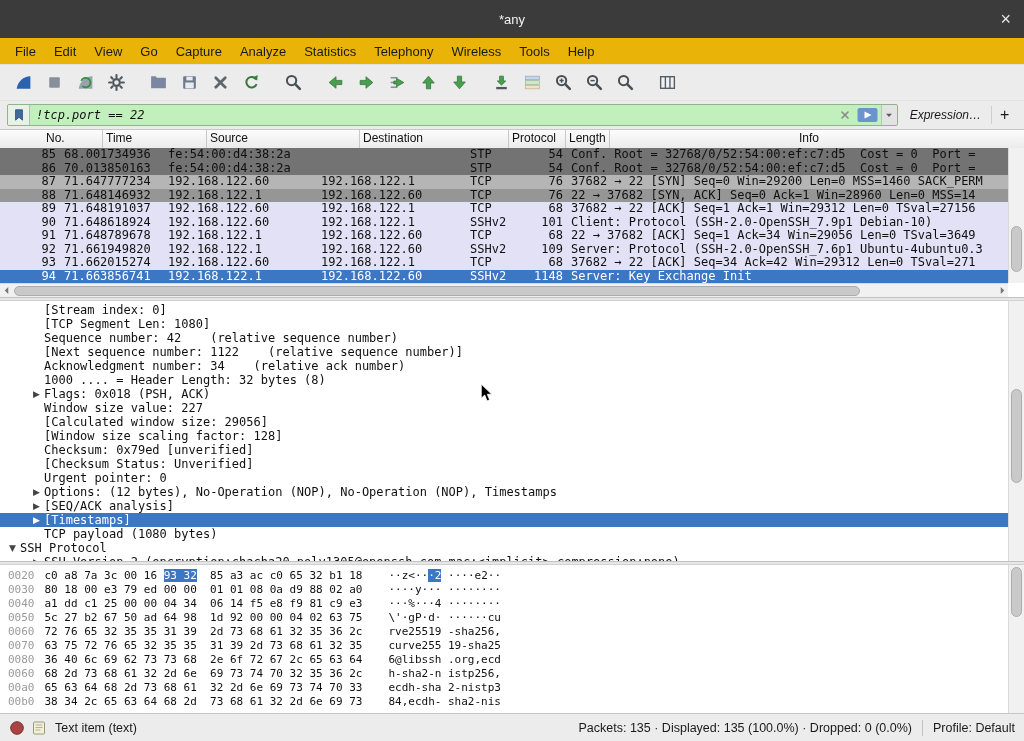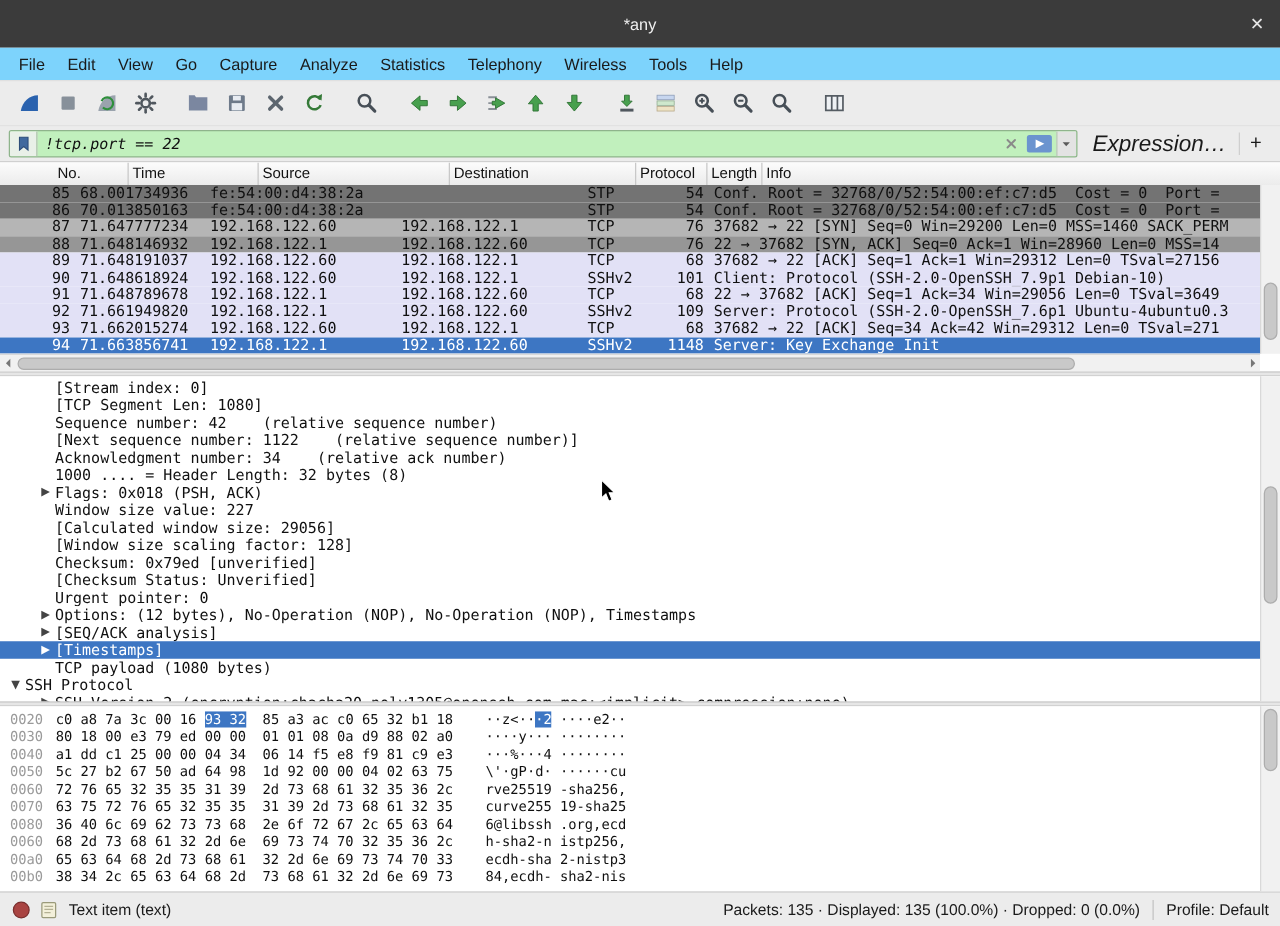--- a/index.html
+++ b/index.html
@@ -6,49 +6,49 @@
   .window{width:1024px;height:741px;display:flex;flex-direction:column;position:relative;
     font-family:"Liberation Sans",sans-serif;background:#ececec;overflow:hidden;}
   *{box-sizing:border-box;}
 
   
   .titlebar{height:38px;background:#3b3b3b;display:flex;align-items:center;justify-content:center;position:relative;flex:none;}
   .title{color:#f0f0f0;font-size:13px;}
   .closebtn{position:absolute;right:13px;top:50%;transform:translateY(-50%);color:#e6e6e6;font-size:18px;line-height:18px;cursor:default;}
 
   
-  .menubar{height:26px;display:flex;align-items:center;padding-left:6px;font-size:13px;color:#1a1a1a;flex:none;background:#7dd3fc;}
+  .menubar{height:26px;display:flex;align-items:center;padding-left:6px;font-size:13px;color:#1a1a1a;flex:none;background:#eab308;}
   .menu-item{padding:0 9px;}
 
   
   .toolbar{height:36px;display:flex;align-items:center;padding-left:8px;flex:none;background:#ececec;border-top:1px solid #e0e0e0;}
   .tbtn{width:31px;height:28px;display:flex;align-items:center;justify-content:center;flex:none;}
   .tbtn svg{width:19px;height:19px;}
   .tbtn.gap{margin-right:11px;}
 
   
   .filterbar{height:30px;display:flex;align-items:center;padding:0 7px;flex:none;background:#ececec;border-top:1px solid #e2e2e2;border-bottom:1px solid #c6c6c6;font-style:italic;}
   .finput{flex:1;height:22px;background:#c1f0bd;border:1px solid #8fb48c;border-radius:2px;display:flex;align-items:center;overflow:hidden;}
   .fbook{width:22px;height:100%;background:#e9f0e8;border-right:1px solid #a9c3a6;display:flex;align-items:center;justify-content:center;flex:none;}
   .fbook svg{width:12px;height:14px;}
   .ftext{flex:1;font-family:"DejaVu Sans Mono",monospace;font-size:12px;color:#101010;padding-left:6px;white-space:pre;overflow:hidden;}
   .fclear{width:20px;display:flex;align-items:center;justify-content:center;flex:none;}
   .fclear svg{width:12px;height:12px;}
   .fapply{width:26px;display:flex;align-items:center;justify-content:center;flex:none;}
   .fapply svg{width:23px;height:18px;}
   .fdrop{width:16px;display:flex;align-items:center;justify-content:center;flex:none;background:#e3e3e3;height:100%;border-left:1px solid #b5c9b2;}
   .fdrop svg{width:10px;height:10px;}
-  .fexpr{margin:0 10px 0 12px;font-size:18px;color:#1a1a1a;white-space:nowrap;}
+  .fexpr{margin:0 10px 0 12px;font-size:12px;color:#1a1a1a;white-space:nowrap;}
   .fadd{width:26px;text-align:center;font-size:16px;color:#1a1a1a;border-left:1px solid #cfcfcf;}
 
   
   .plist{height:167px;position:relative;background:#fff;flex:none;}
   .plheader{height:28px;display:flex;background:linear-gradient(#fcfcfc,#e3e3e3);border-bottom:1px solid #b7b7b7;font-size:12px;color:#111;padding-right:16px;overflow:hidden;padding-left:43px;}
   .hcell{border-right:1px solid #c8c8c8;padding:1px 3px;white-space:nowrap;overflow:hidden;flex:none;}
-  .hcell.flex{flex:1;border-right:none;}
+  .hcell.flex{flex:1;border-right:none;text-align:center;}
   .plbody{position:absolute;top:18px;left:0;right:16px;bottom:14px;overflow:hidden;
     font-family:"DejaVu Sans Mono",monospace;font-size:12px;color:#101010;}
   .prow{height:13.5px;line-height:13.5px;display:flex;white-space:pre;overflow:hidden;}
   .cell{padding:0 4px;overflow:hidden;flex:none;white-space:pre;}
   .cell.flex{flex:1;}
   .cell.ar{text-align:right;}
   .prow.plain{background:#737373;}
   .prow.gray{background:#b5b5b5;}
   .prow.darkgray{background:#969696;}
   .prow.lavender{background:#e2e1f6;}

